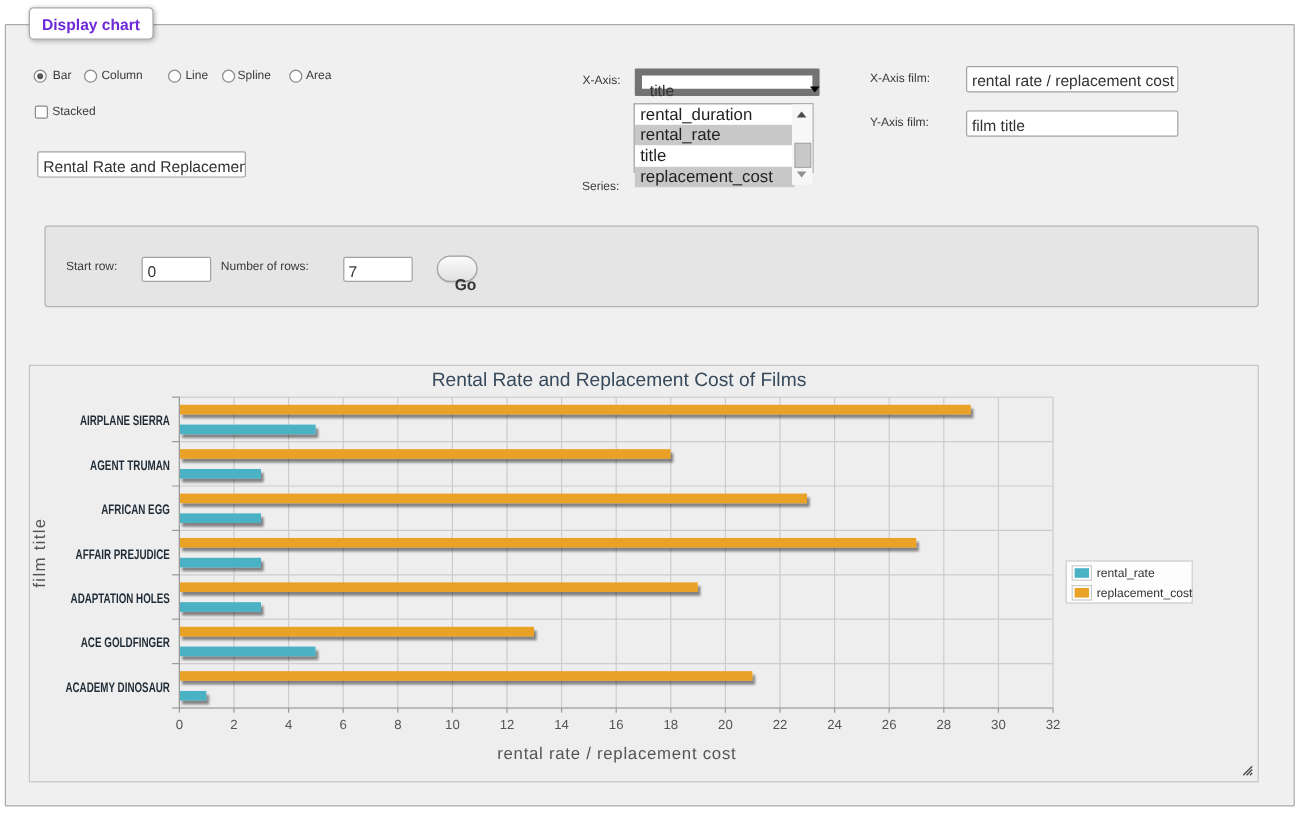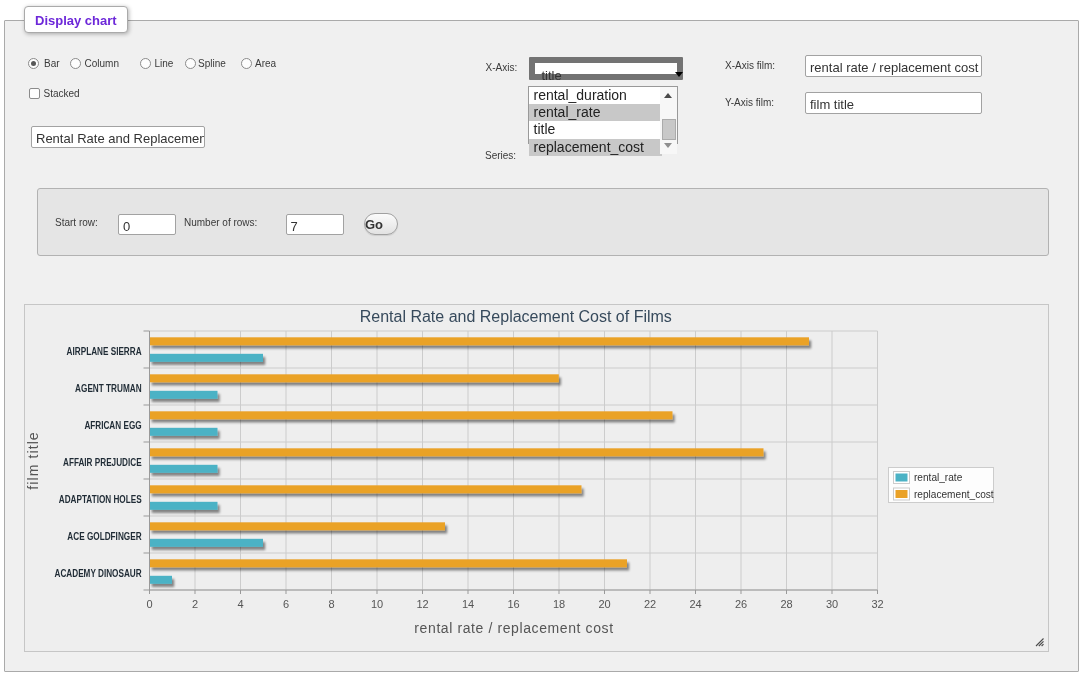--- a/index.html
+++ b/index.html
@@ -13,21 +13,21 @@
 #xsel{position:absolute;left:528.5px;top:57px;width:154px;height:23px;background:#fff;border:6px solid #737373;border-radius:1px;box-sizing:border-box}
 #xsel .txt{position:absolute;left:7px;top:4.5px;font-size:13px;color:#333}
 #xsel .arr{position:absolute;left:140px;top:9px;width:0;height:0;border-left:4px solid transparent;border-right:4px solid transparent;border-top:5px solid #000}
 #serlist{position:absolute;left:527.5px;top:86px;width:150px;height:58px;background:#fff;border:1px solid #999;box-sizing:border-box}
 .opt{position:absolute;left:0;width:128px;height:17.2px;line-height:17.8px;font-size:14px;color:#222;padding-left:5px;white-space:nowrap;overflow:hidden}
 .optsel{background:#c8c8c8}
 #sbar{position:absolute;right:0;top:0;width:17px;height:67px;background:#f7f7f7}
 .sarr{position:absolute;left:4.5px;width:0;height:0;border-left:4px solid transparent;border-right:4px solid transparent}
 #sthumb{position:absolute;left:2.5px;top:32px;width:12px;height:19px;background:#c8c8c8;border:1px solid #ababab}
 #panel{position:absolute;left:37px;top:188px;width:1012px;height:68px;background:#e5e5e5;border:1px solid #b2b2b2;border-radius:3px;box-sizing:border-box}
-#gobtn{position:absolute;left:364px;top:213px;width:34px;height:22px;border:1px solid #a0a0a0;border-radius:11px;background:linear-gradient(#fbfbfb,#e2e2e2);box-sizing:border-box;text-align:left;font-size:13px;font-weight:bold;color:#333;padding-top:3px;box-shadow:0 1px 1px rgba(0,0,0,0.1)}
+#gobtn{position:absolute;left:364px;top:213px;width:34px;height:22px;border:1px solid #a0a0a0;border-radius:11px;background:linear-gradient(#fbfbfb,#e2e2e2);box-sizing:border-box;text-align:right;font-size:13px;font-weight:bold;color:#333;padding-top:16px;box-shadow:0 1px 1px rgba(0,0,0,0.1)}
 #chartbox{position:absolute;left:24px;top:304px;width:1025px;height:348px;background:#eee;border:1px solid #c6c6c6;box-sizing:border-box}
 </style></head>
 <body>
 <div id="fieldset"></div>
 <div id="flegend">Display chart</div>
 
 <span class="radio" style="left:28.2px;top:57.5px">
     <span class="rdot"></span>
   </span>
 <div class="lab" style="left:44px;top:57.5px">Bar</div>

